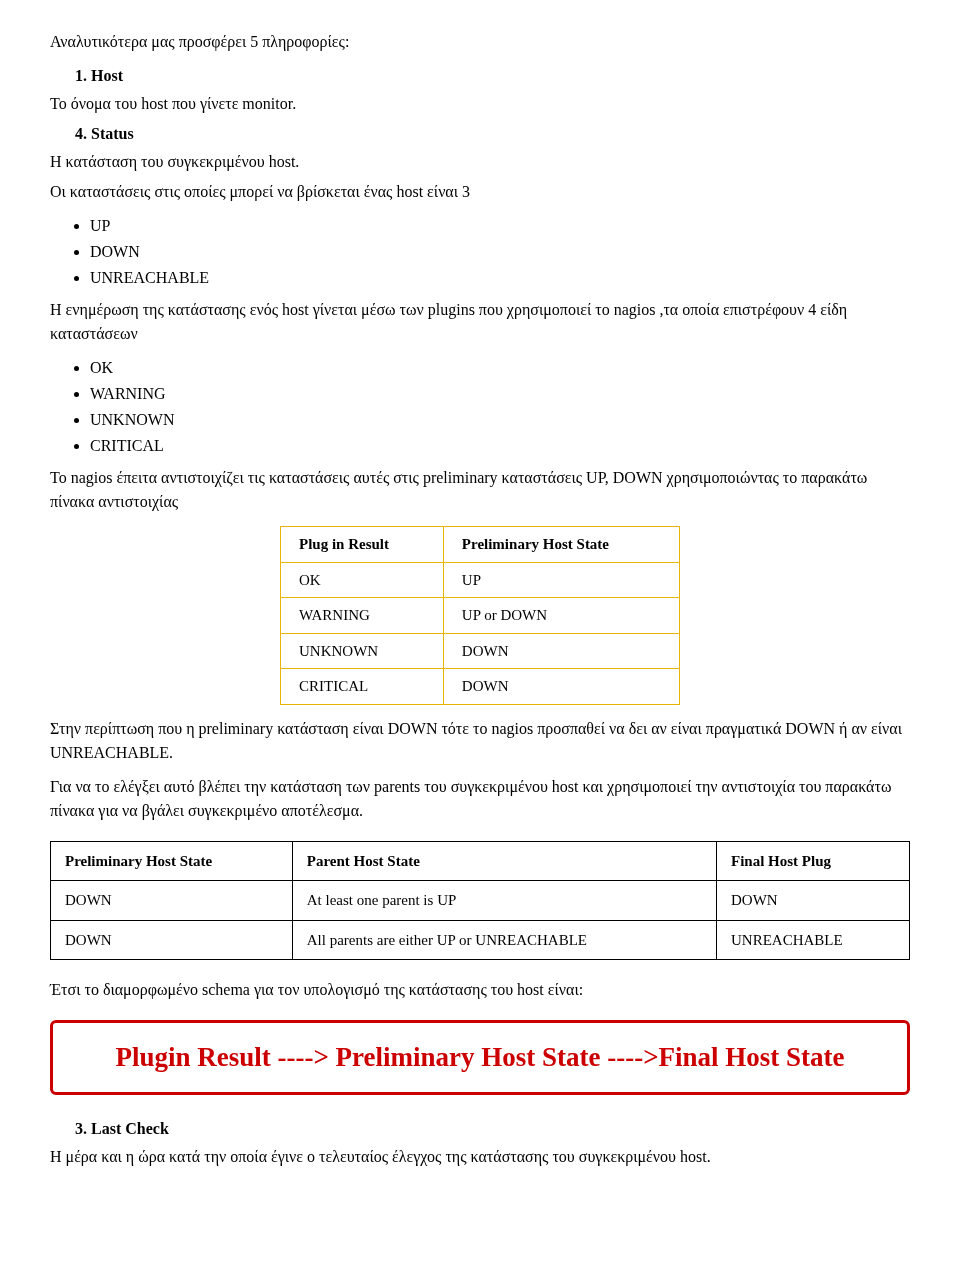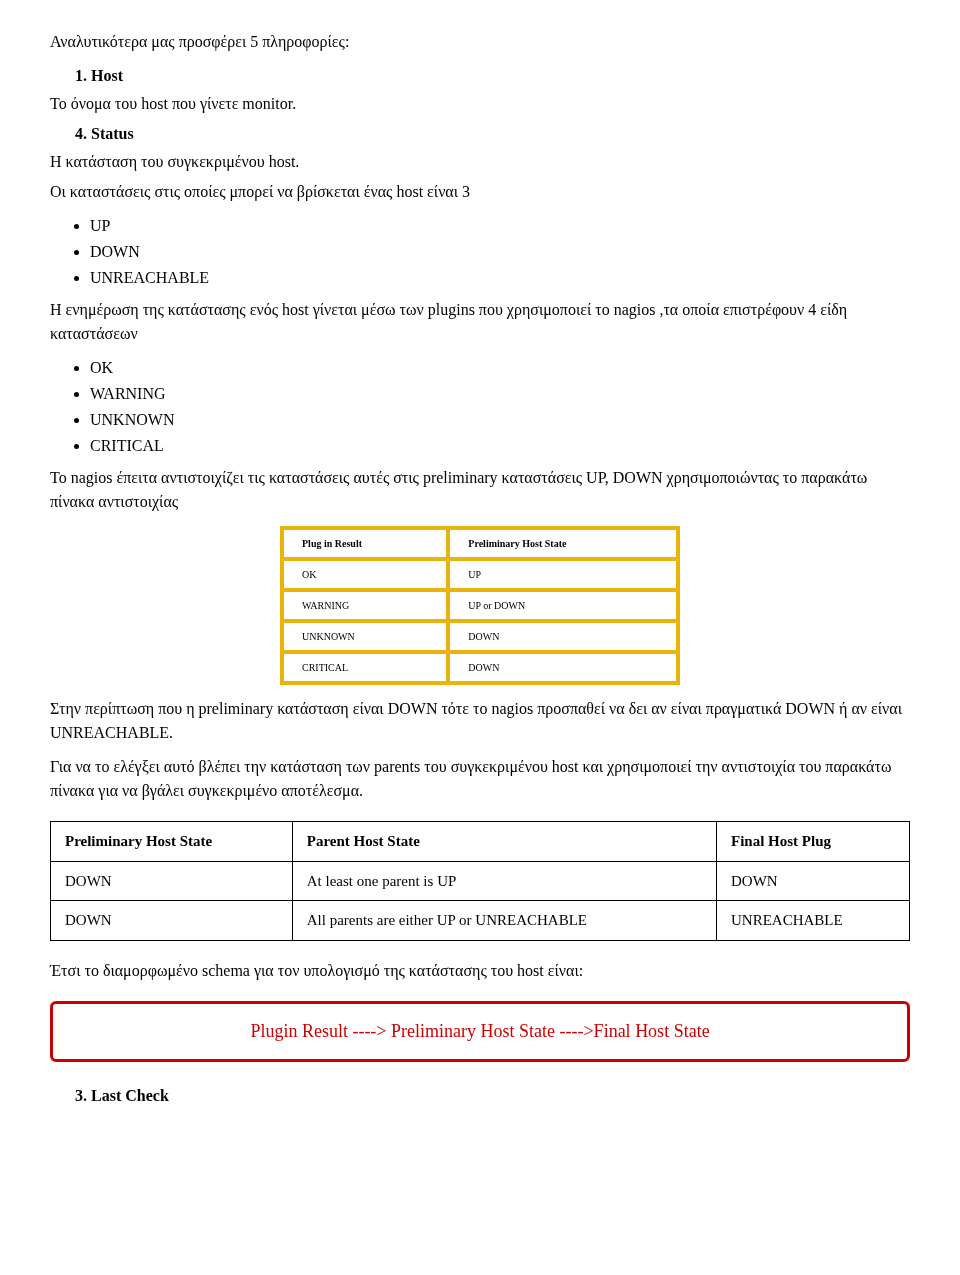--- a/index.html
+++ b/index.html
@@ -37,24 +37,24 @@
     .table-container {
       display: flex;
       justify-content: center;
       margin: 12px 0;
     }
     .data-table {
       border-collapse: collapse;
       min-width: 400px;
     }
     .data-table th, .data-table td {
-      border: 4px solid #eab308;
+      border: 1px solid #eab308;
       padding: 6px 18px;
       text-align: left;
-      font-size: 10px;
+      font-size: 15px;
     }
     .data-table th {
       background: #fff;
       font-weight: bold;
     }
     
     .table2-container {
       margin: 18px 0;
     }
     .data-table2 {
@@ -71,22 +71,22 @@
       font-weight: bold;
     }
     .schema-box {
       border: 3px solid #cc0000;
       border-radius: 6px;
       padding: 14px 24px;
       margin: 18px 0;
       text-align: center;
     }
     .schema-box-text {
-      font-size: 18px;
-      font-weight: normal;
+      font-size: 27px;
+      font-weight: bold;
       color: #cc0000;
     }
     .last-check-section {
       margin-top: 22px;
     }
   </style>
 </head>
 <body>
 
 <p class="intro-text">Αναλυτικότερα μας προσφέρει 5 πληροφορίες:</p>
@@ -172,13 +172,14 @@
 </div>
 
 <p class="paragraph">Έτσι το διαμορφωμένο schema για τον υπολογισμό της κατάστασης του host είναι:</p>
 
 <div class="schema-box">
   <span class="schema-box-text">Plugin Result ----&gt; Preliminary Host State ----&gt;Final Host State</span>
 </div>
 
 <div class="last-check-section">
   <p class="section-heading">3. Last Check</p>
+  <p class="sub-text">Η μέρα και η ώρα κατά την οποία έγινε ο τελευταίος έλεγχος της κατάστασης του συγκεκριμένου host.</p>
 </div>
 
 </body></html>

